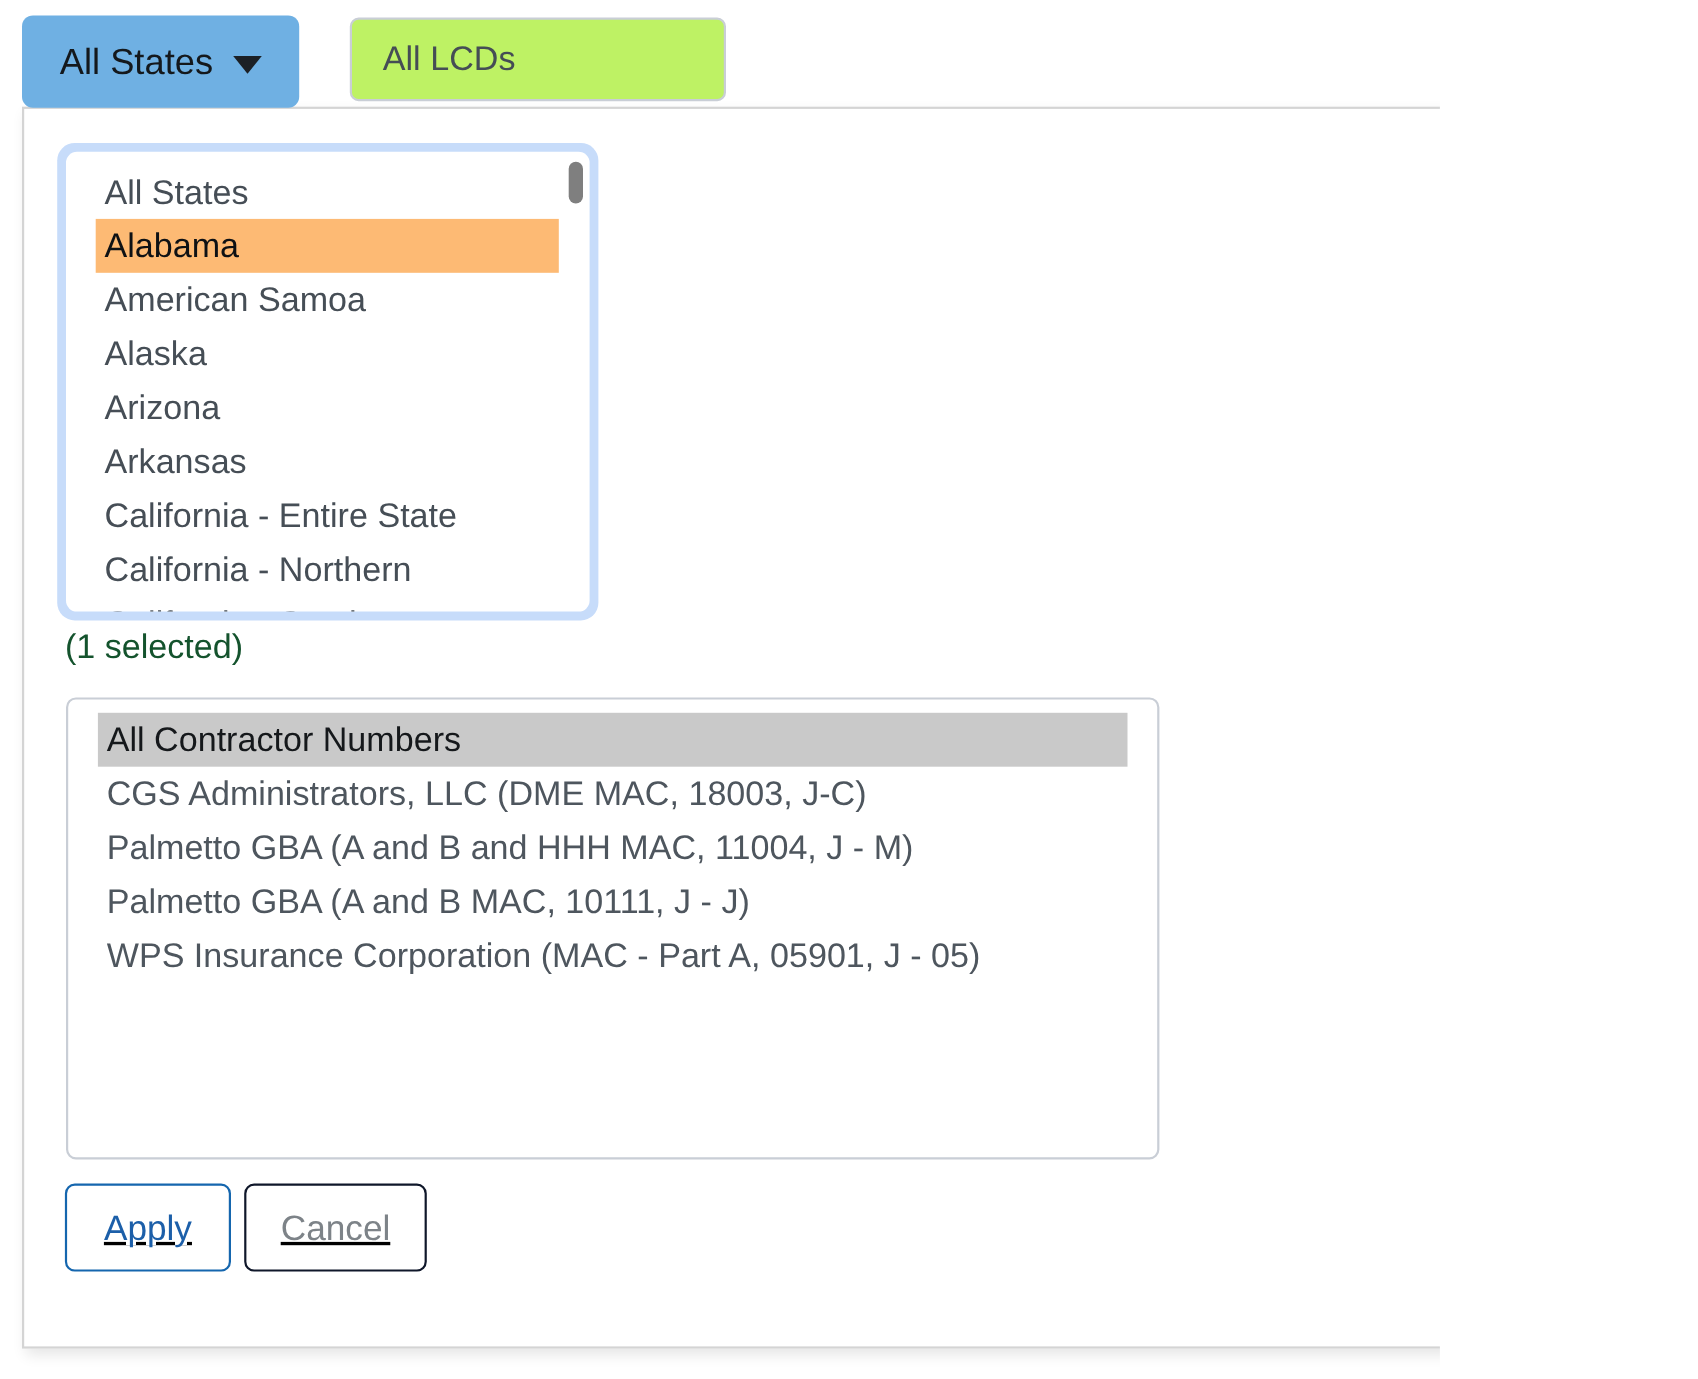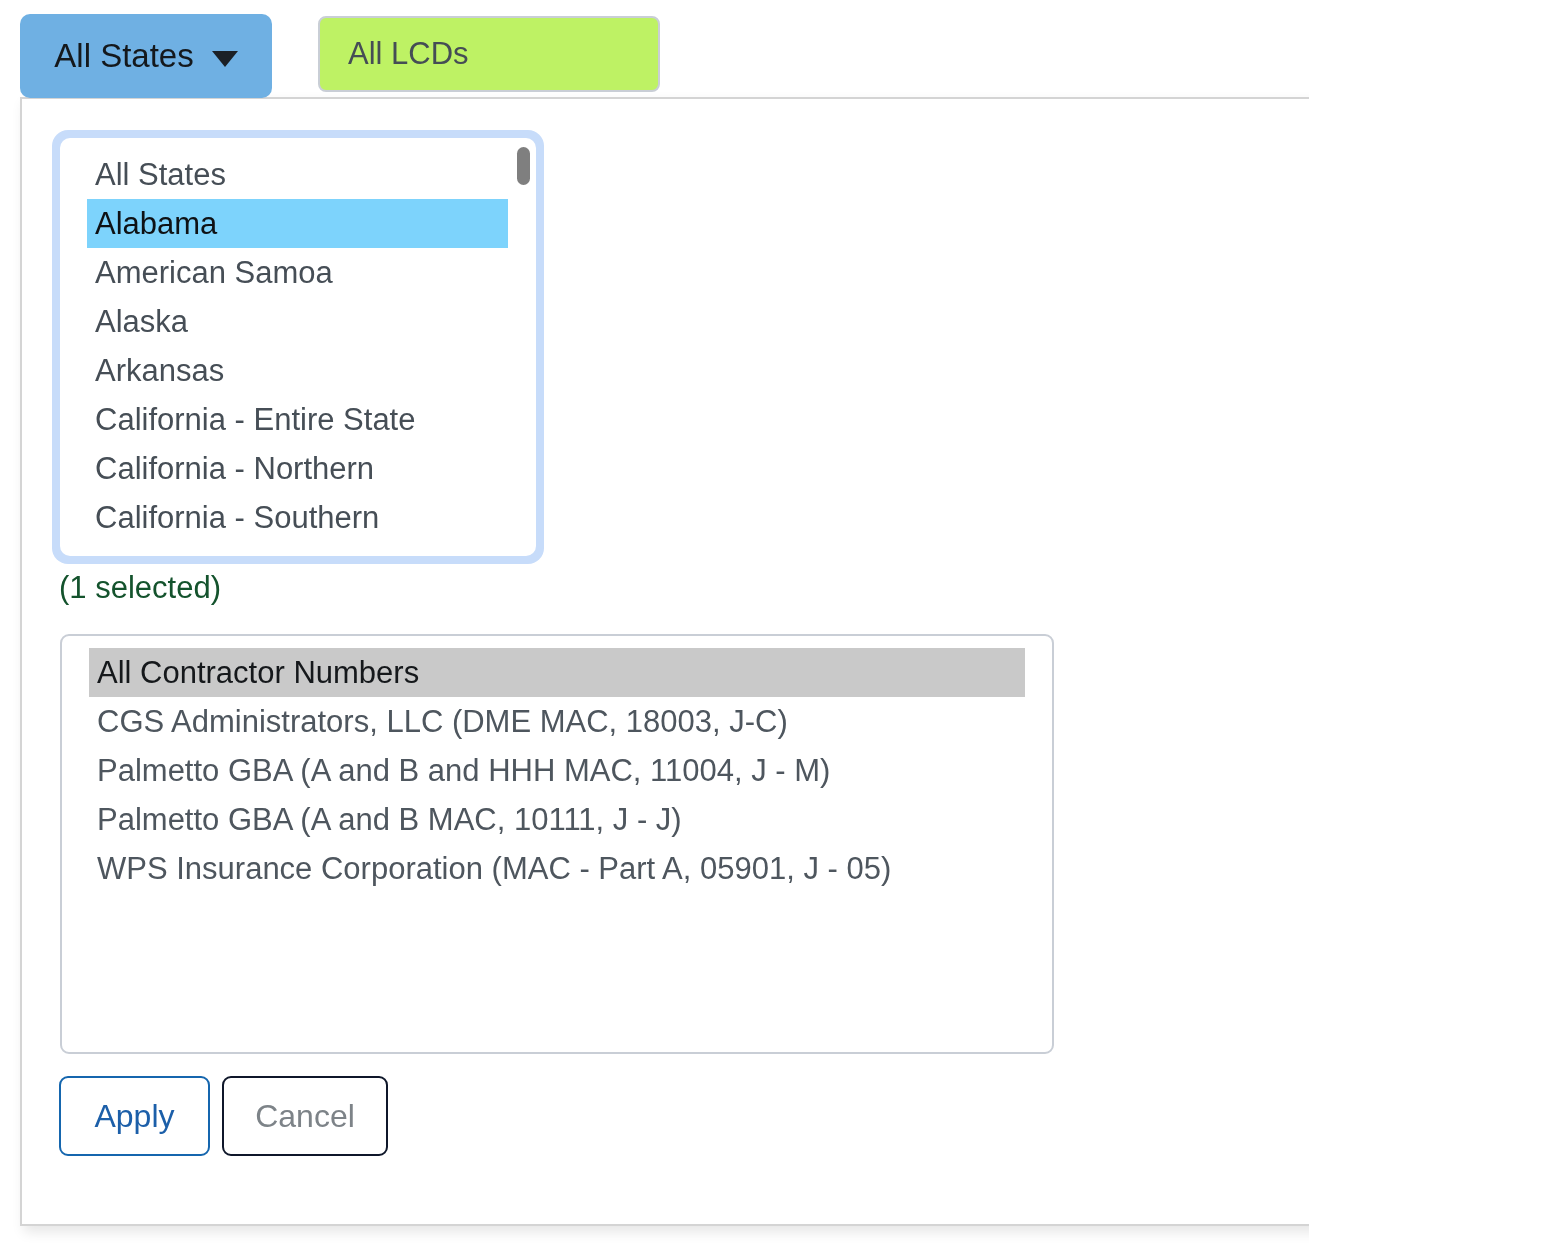--- a/index.html
+++ b/index.html
@@ -91,21 +91,21 @@
     height: 49px;
     line-height: 49px;
     font-size: 31px;
     color: #464e56;
     padding-left: 8px;
     white-space: nowrap;
     overflow: hidden;
     cursor: default;
   }
   .states-ring .opt.selected {
-    background: #7dd3fc;
+    background: #fdba74;
     color: #0e1114;
   }
   .sb-thumb {
     position: absolute;
     right: 6px; top: 9px;
     width: 13px; height: 38px;
     border-radius: 7px;
     background: #7f7f7f;
     z-index: 2;
   }
@@ -136,20 +136,21 @@
     background: #c9c9c9;
     color: #15181b;
   }
 
   
   .actions {
     position: absolute;
     left: 37px; top: 977px;
     display: flex;
     gap: 12px;
+    text-decoration: underline;
   }
   .btn {
     height: 80px;
     border-radius: 9px;
     background: #ffffff;
     display: flex;
     align-items: center;
     justify-content: center;
     font-size: 32px;
     box-sizing: border-box;
@@ -183,20 +184,21 @@
   <div class="panel">
 
     <div class="states-ring">
       <div class="listbox">
 
         <div class="sb-thumb"></div>
       <div class="opt">All States</div>
           <div class="opt selected">Alabama</div>
           <div class="opt">American Samoa</div>
           <div class="opt">Alaska</div>
+          <div class="opt">Arizona</div>
           <div class="opt">Arkansas</div>
           <div class="opt">California - Entire State</div>
           <div class="opt">California - Northern</div>
           <div class="opt">California - Southern</div>
         </div>
     </div>
 
     <div class="sel-status">(1 selected)</div>
 
     <div class="contractor-box">

